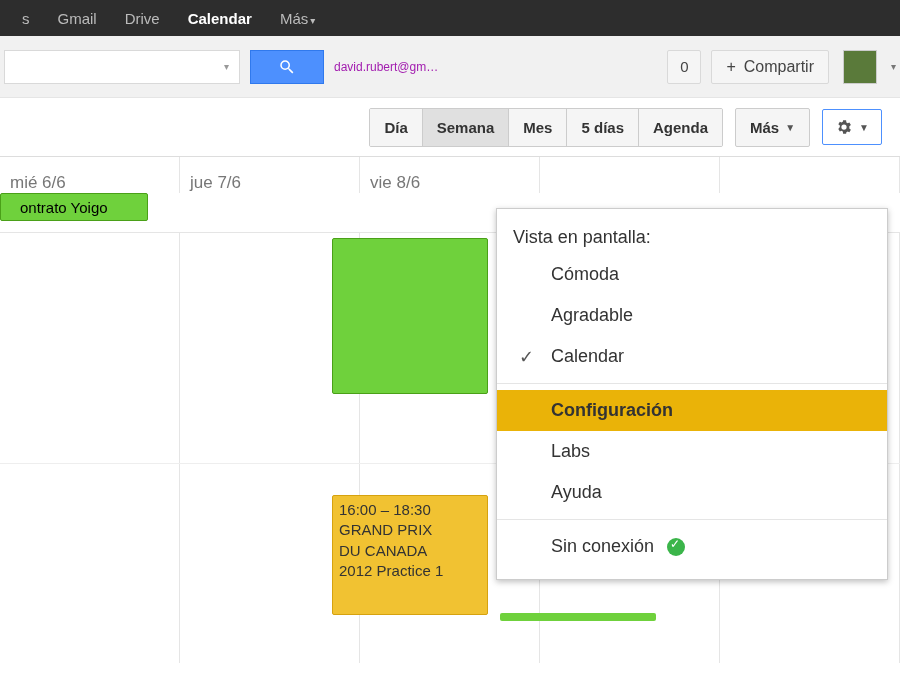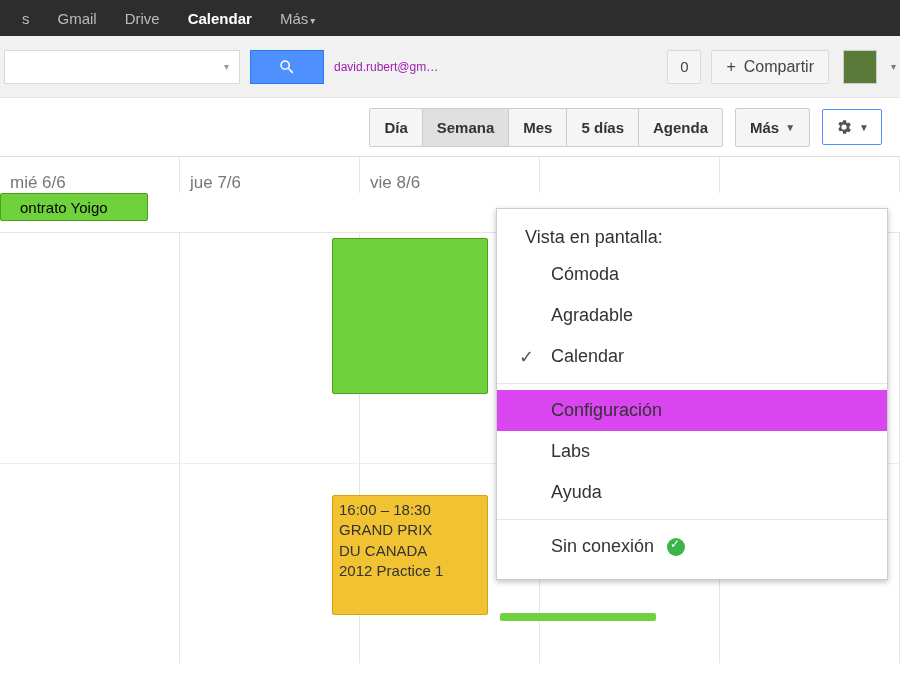--- a/index.html
+++ b/index.html
@@ -50,24 +50,24 @@
   .hr1 { position:absolute; left:0; right:0; top:230px; border-top:1px solid #eee;}
 
   .event { position:absolute; border-radius:2px; font-size:14px; padding:4px 6px; overflow:hidden; line-height:1.3;}
   .ev-yoigo { left:0; top:0; width:148px; height:28px; background:#6fd13c; border:1px solid #4aa018; color:#000; font-size:15px; padding:4px 19px;}
   .ev-green { left:332px; top:5px; width:156px; height:156px; background:#6fd13c; border:1px solid #4aa018;}
   .ev-gp { left:332px; top:262px; width:156px; height:120px; background:#f1c232; border:1px solid #d6a20f; color:#333; font-size:15px; line-height:1.35;}
   .ev-bar { left:500px; top:380px; width:156px; height:6px; background:#6fd13c;}
 
   
   .menu { position:absolute; top:208px; left:496px; width:392px; background:#fff; border:1px solid #ccc; box-shadow:0 2px 6px rgba(0,0,0,.25); padding:8px 0 12px;}
-  .menu .menu-header { padding:10px 28px 6px; font-size:18px; color:#333;}
+  .menu .menu-header { padding:10px 16px 6px; font-size:18px; color:#333;}
   .menu .menu-item { padding:10px 12px 10px 54px; font-size:18px; color:#333; cursor:pointer; position:relative;}
   .menu .menu-item.selected::before { content:"✓"; position:absolute; left:22px; top:10px; color:#555; font-size:18px;}
-  .menu .menu-item.highlight { background:#d946ef;}
+  .menu .menu-item.highlight { background:#eab308;font-weight:bold;}
   .menu hr { border:none; border-top:1px solid #e5e5e5; margin:6px 0;}
   .menu .online-dot { display:inline-block; width:18px; height:18px; border-radius:50%; background:#3bb54a; position:relative; vertical-align:middle; margin-left:8px;}
   .menu .online-dot::after { content:"✓"; color:#fff; font-size:12px; position:absolute; left:3px; top:-1px;}
 </style>
 </head>
 <body>
 
 <div class="topnav">
   <span class="nav-item">s</span>
   <span class="nav-item">Gmail</span>

